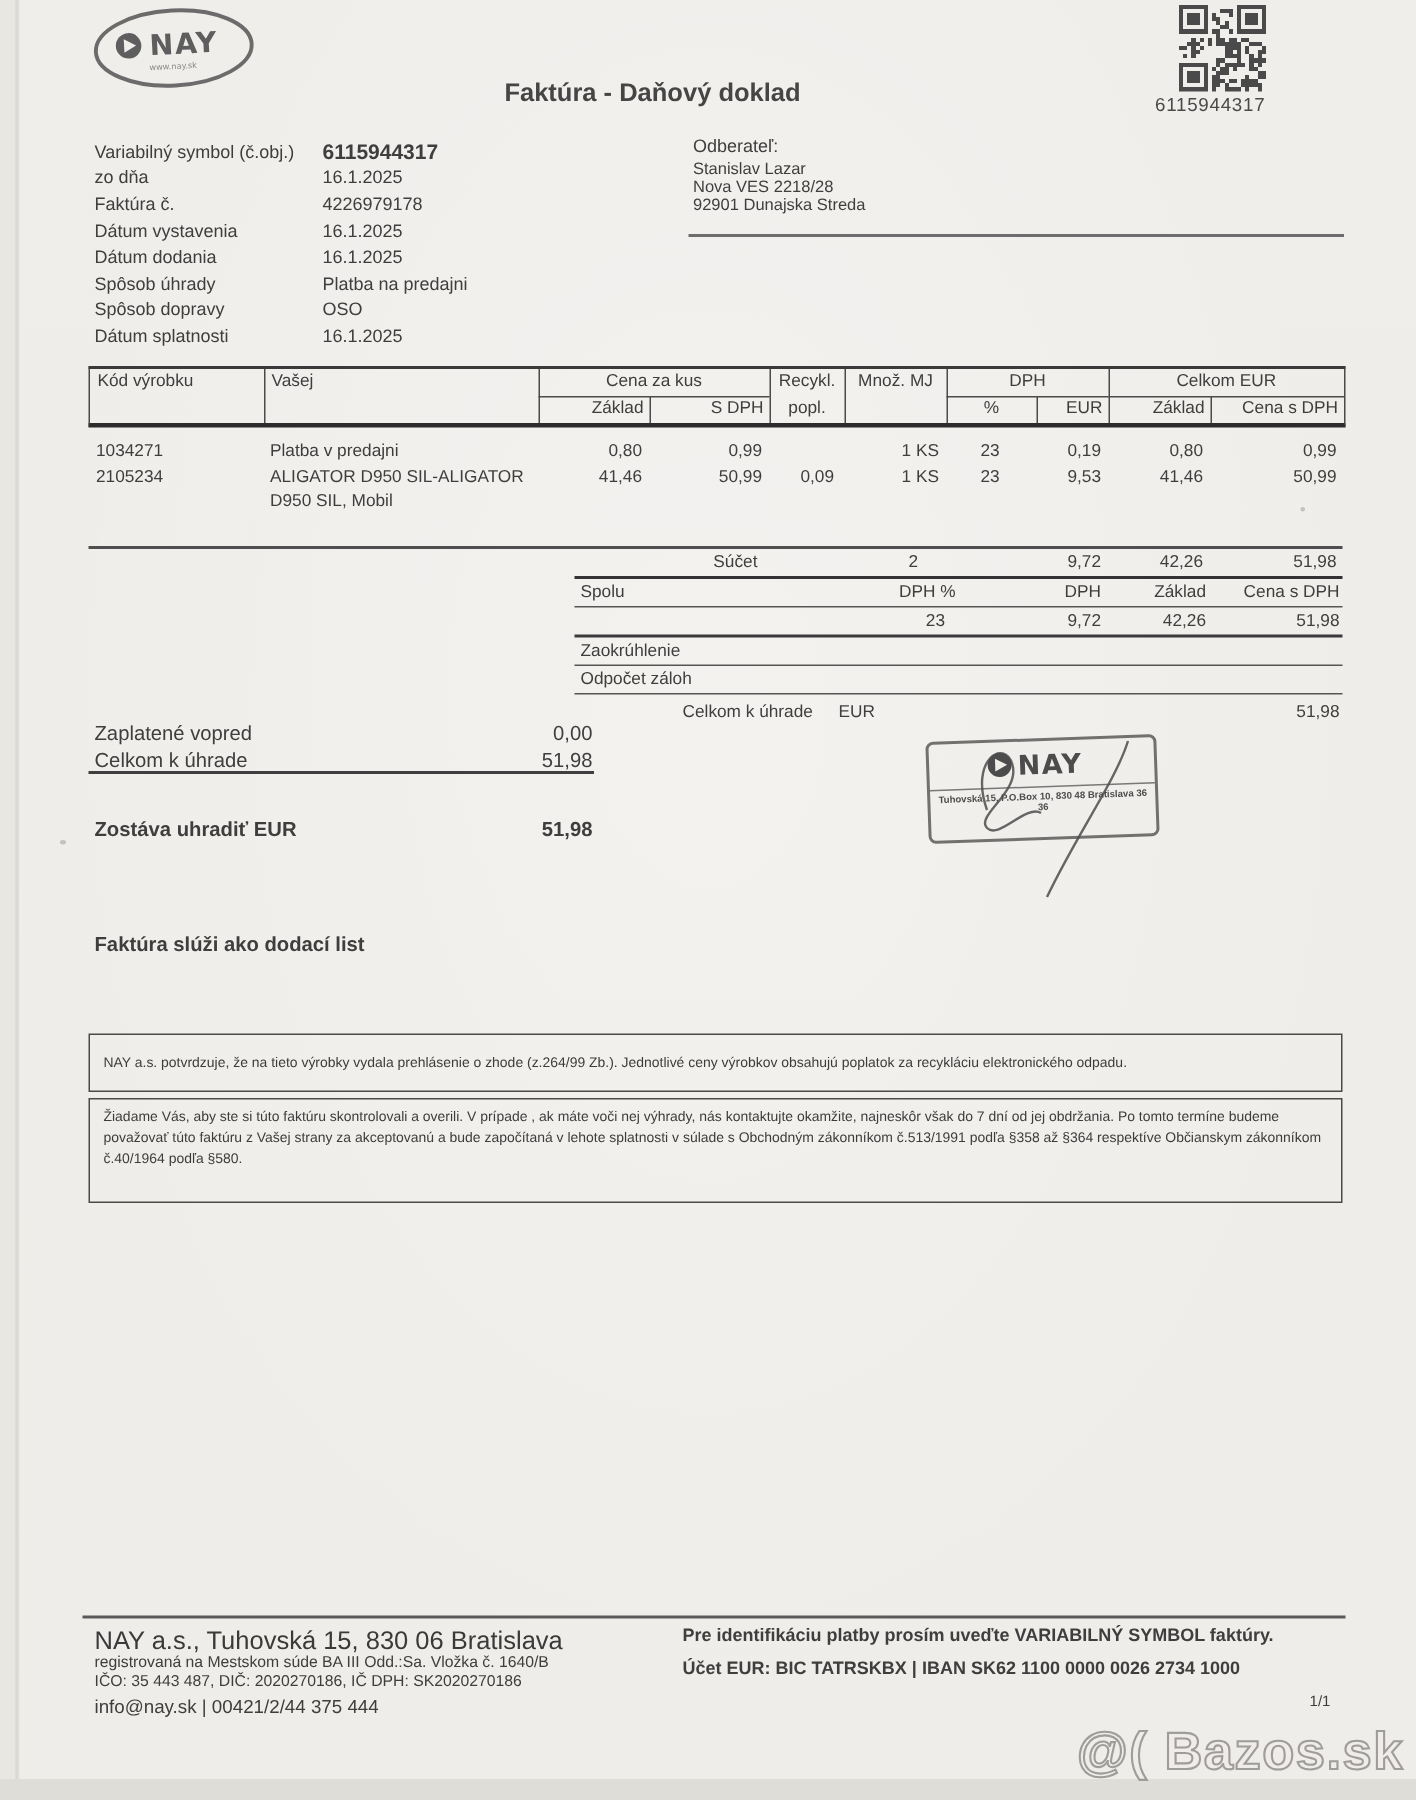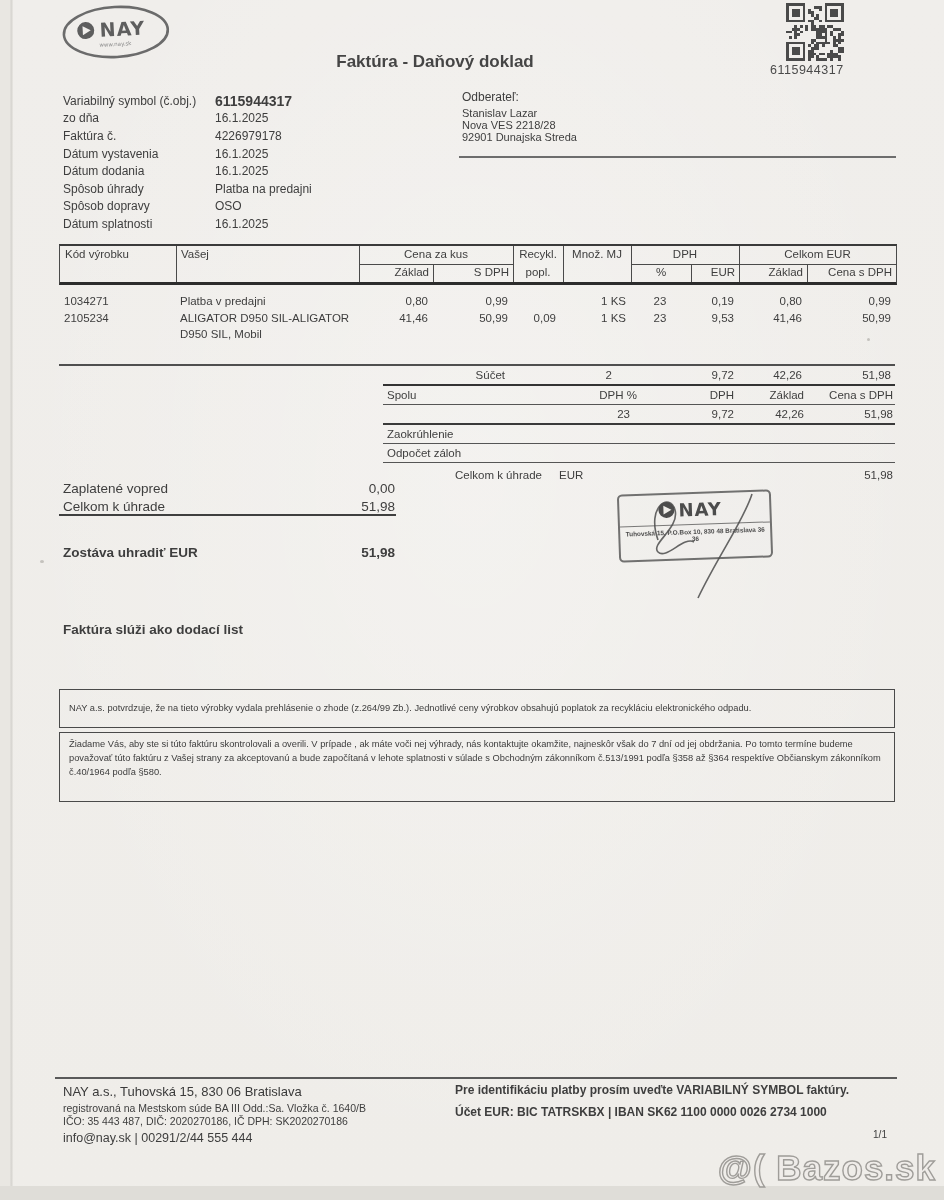--- a/index.html
+++ b/index.html
@@ -80,21 +80,21 @@
 
   
   .legal-box{left:59px;width:836px;border:1.5px solid #4a4a4a;
      font-size:9.3px;line-height:1.5;color:#3c3c3c;box-sizing:border-box;
      padding:5px 9px;}
   #legal1{top:689px;height:39px;display:flex;align-items:center;}
   #legal2{top:732px;height:70px;}
 
   
   #footer-rule{left:55px;top:1077px;width:842px;height:1.5px;background:#5a5a5a;}
-  #f-left1{left:63px;top:1084px;font-size:13px;color:#3a3a3a;}
+  #f-left1{left:63px;top:1084px;font-size:17px;color:#3a3a3a;}
   #f-left2{left:63px;top:1102px;font-size:10.5px;}
   #f-left3{left:63px;top:1115px;font-size:10.5px;}
   #f-left4{left:63px;top:1131px;font-size:12.5px;}
   #f-right1{left:455px;top:1083px;font-size:12px;font-weight:bold;}
   #f-right2{left:455px;top:1105px;font-size:12px;font-weight:bold;}
   #page-num{left:860px;top:1129px;width:40px;font-size:10px;text-align:center;}
 
   
   #watermark{right:8px;top:1148px;font-size:35px;font-weight:bold;
      letter-spacing:1px;color:#bdbbb7;}
@@ -431,19 +431,19 @@
     <span>NAY a.s. potvrdzuje, že na tieto výrobky vydala prehlásenie o zhode (z.264/99 Zb.). Jednotlivé ceny výrobkov obsahujú poplatok za recykláciu elektronického odpadu.</span>
   </div>
   <div id="legal2" class="abs legal-box">
     <span>Žiadame Vás, aby ste si túto faktúru skontrolovali a overili. V prípade , ak máte voči nej výhrady, nás kontaktujte okamžite, najneskôr však do 7 dní od jej obdržania. Po tomto termíne budeme považovať túto faktúru z Vašej strany za akceptovanú a bude započítaná v lehote splatnosti v súlade s Obchodným zákonníkom č.513/1991 podľa  §358 až §364 respektíve Občianskym zákonníkom č.40/1964 podľa §580.</span>
   </div>
 
   <div id="footer-rule" class="abs"></div>
   <div id="f-left1" class="abs">NAY a.s., Tuhovská 15, 830 06 Bratislava</div>
   <div id="f-left2" class="abs">registrovaná na Mestskom súde BA III Odd.:Sa. Vložka č. 1640/B</div>
   <div id="f-left3" class="abs">IČO: 35 443 487, DIČ: 2020270186, IČ DPH: SK2020270186</div>
-  <div id="f-left4" class="abs">info@nay.sk | 00291/2/44 555 444</div>
+  <div id="f-left4" class="abs">info@nay.sk | 00421/2/44 375 444</div>
   <div id="f-right1" class="abs">Pre identifikáciu platby prosím uveďte VARIABILNÝ SYMBOL faktúry.</div>
   <div id="f-right2" class="abs">Účet EUR: BIC TATRSKBX | IBAN SK62 1100 0000 0026 2734 1000</div>
   <div id="page-num" class="abs">1/1</div>
 
   <div id="watermark" class="abs">@( Bazos.sk</div>
 </div>
 
 </body></html>

